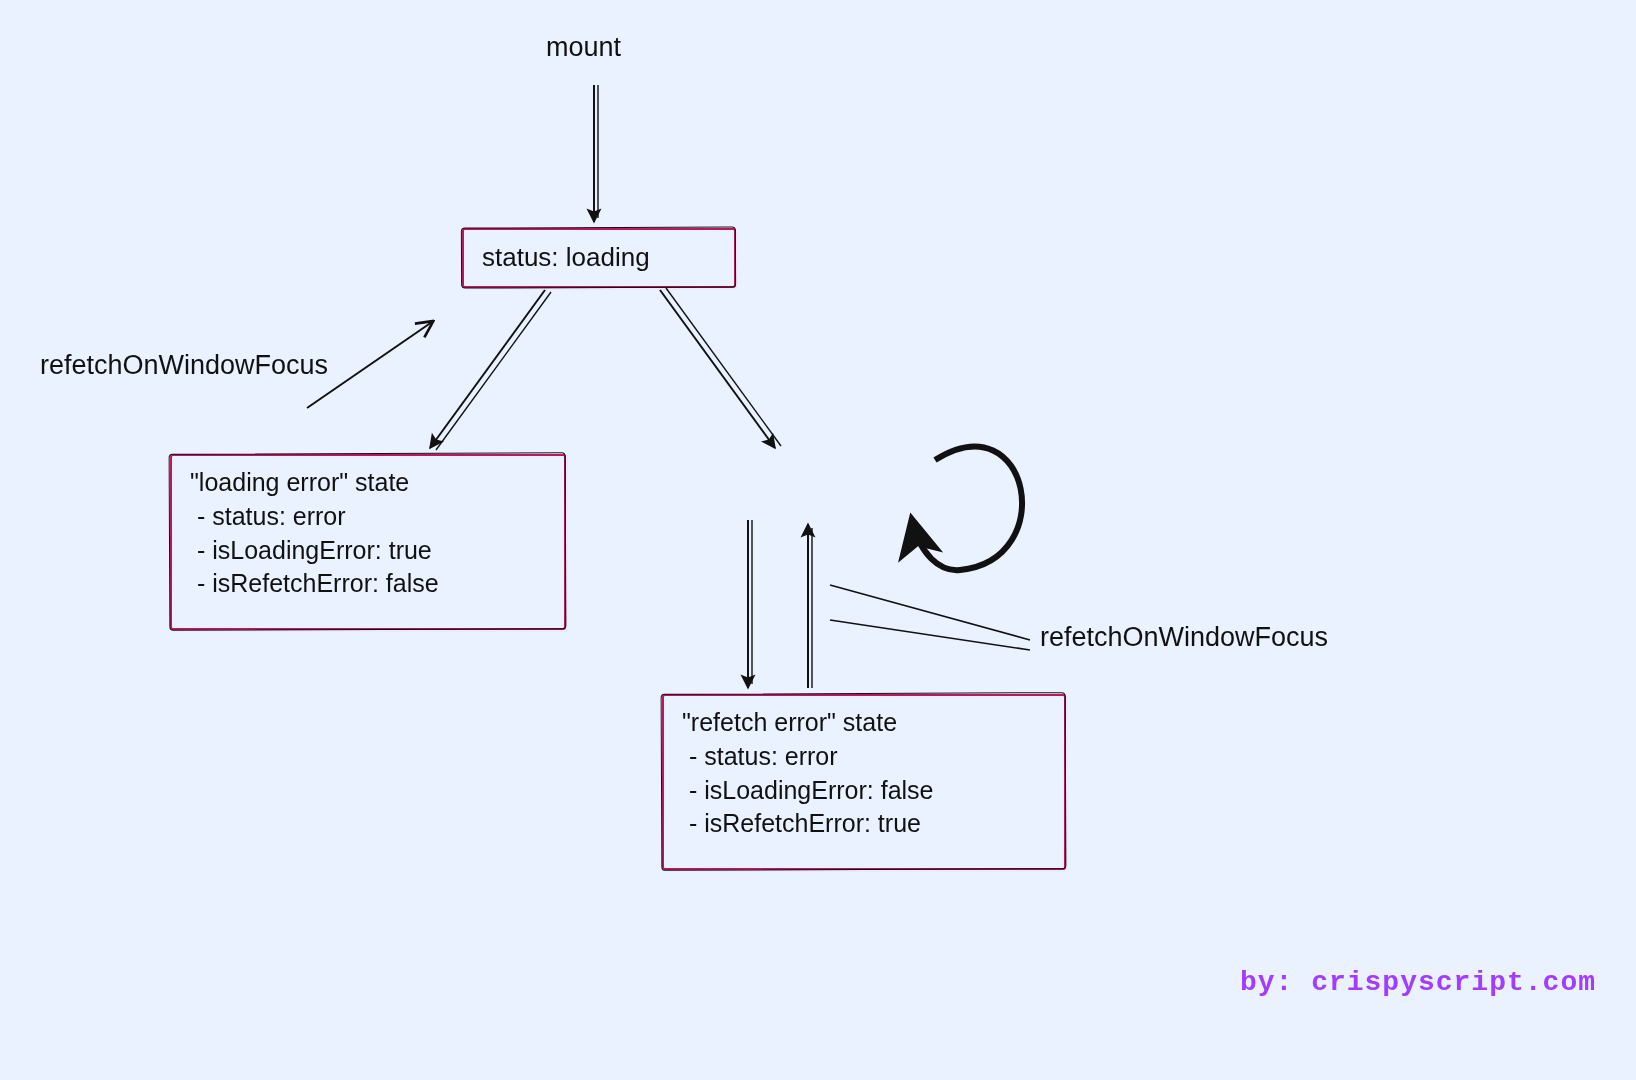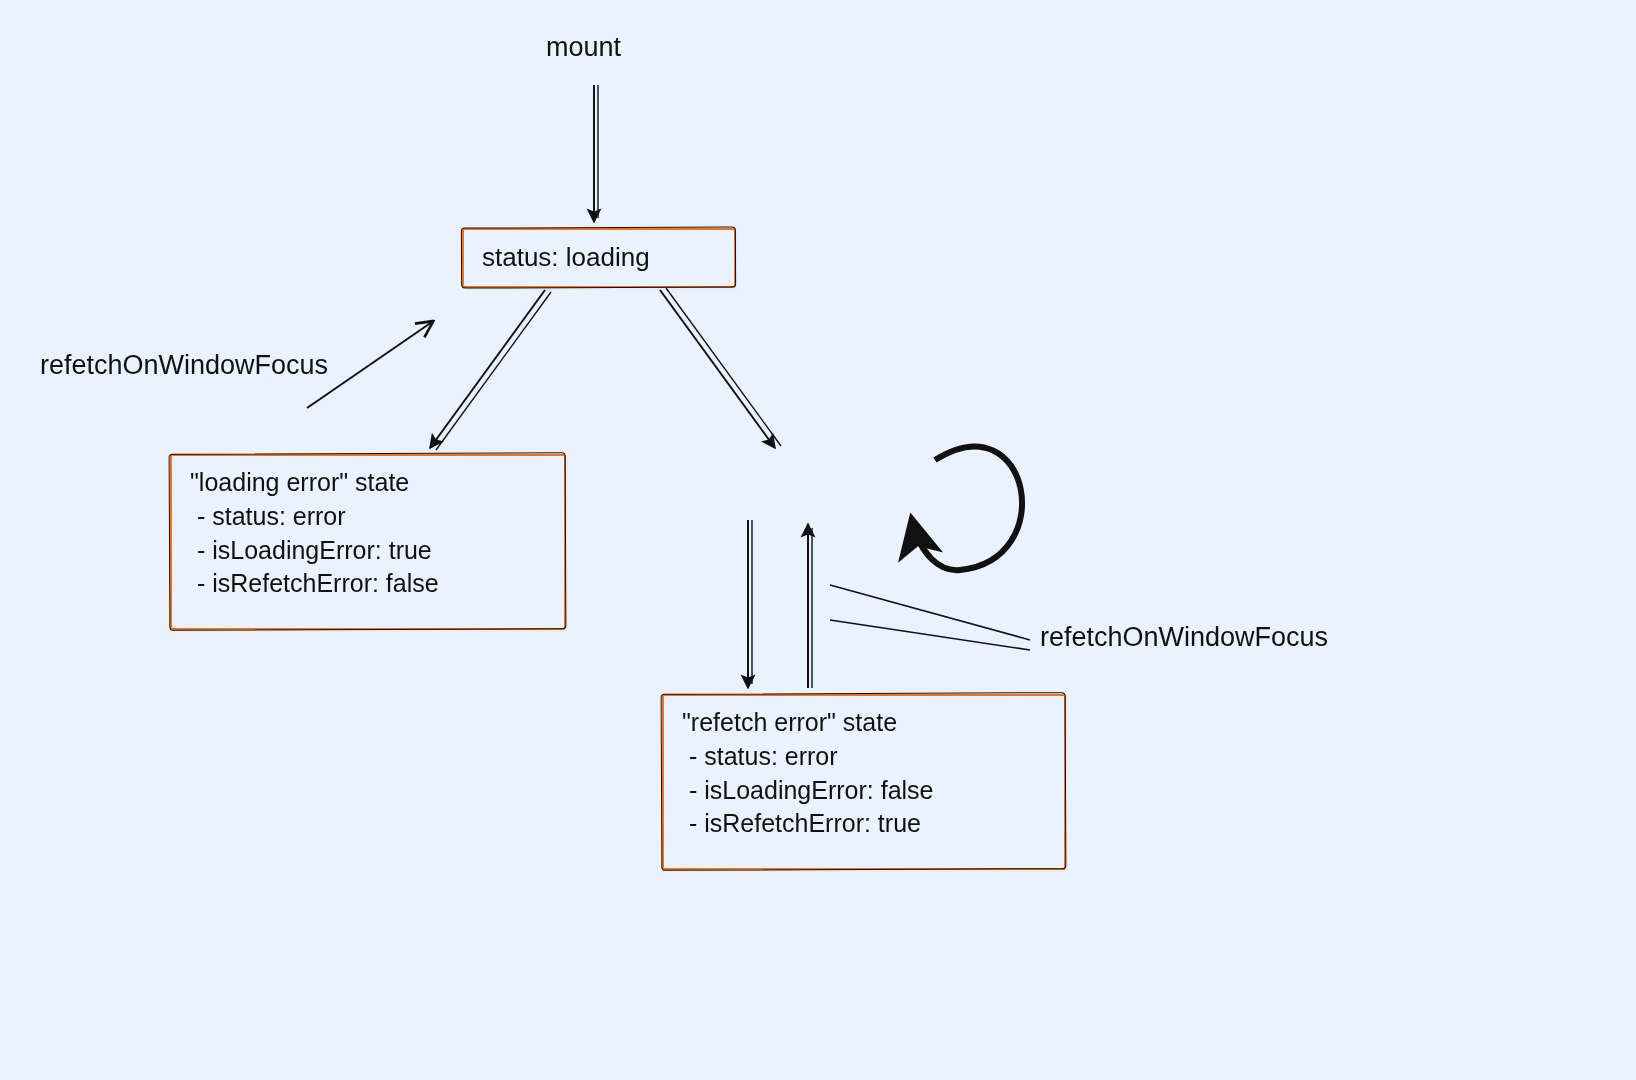--- a/index.html
+++ b/index.html
@@ -20,21 +20,21 @@
   svg.wires {
     position: absolute;
     left: 0; top: 0;
     width: 1636px;
     height: 1080px;
     pointer-events: none;
   }
   .node {
     position: absolute;
     background: #eaf2ff;
-    border: 2px solid #f97316;
+    border: 2px solid #be185d;
     border-radius: 3px;
     box-shadow: 2px 2px 0 rgba(0,0,0,0.02);
     
   }
   .node::after {
     content: "";
     position: absolute;
     inset: -3px -2px -2px -3px;
     border: 1.5px solid #111;
     border-radius: 4px;
@@ -138,14 +138,15 @@
  - isRefetchError: false</div>
 </div>
 
 <div class="node" style="left:662px; top:694px; width:400px; height:172px;">
   <div class="node-inner" style="font-size:25px;">"refetch error" state
  - status: error
  - isLoadingError: false
  - isRefetchError: true</div>
 </div>
 
+<div class="credit">by: crispyscript.com</div>
 
 </div>
 
 </body></html>

